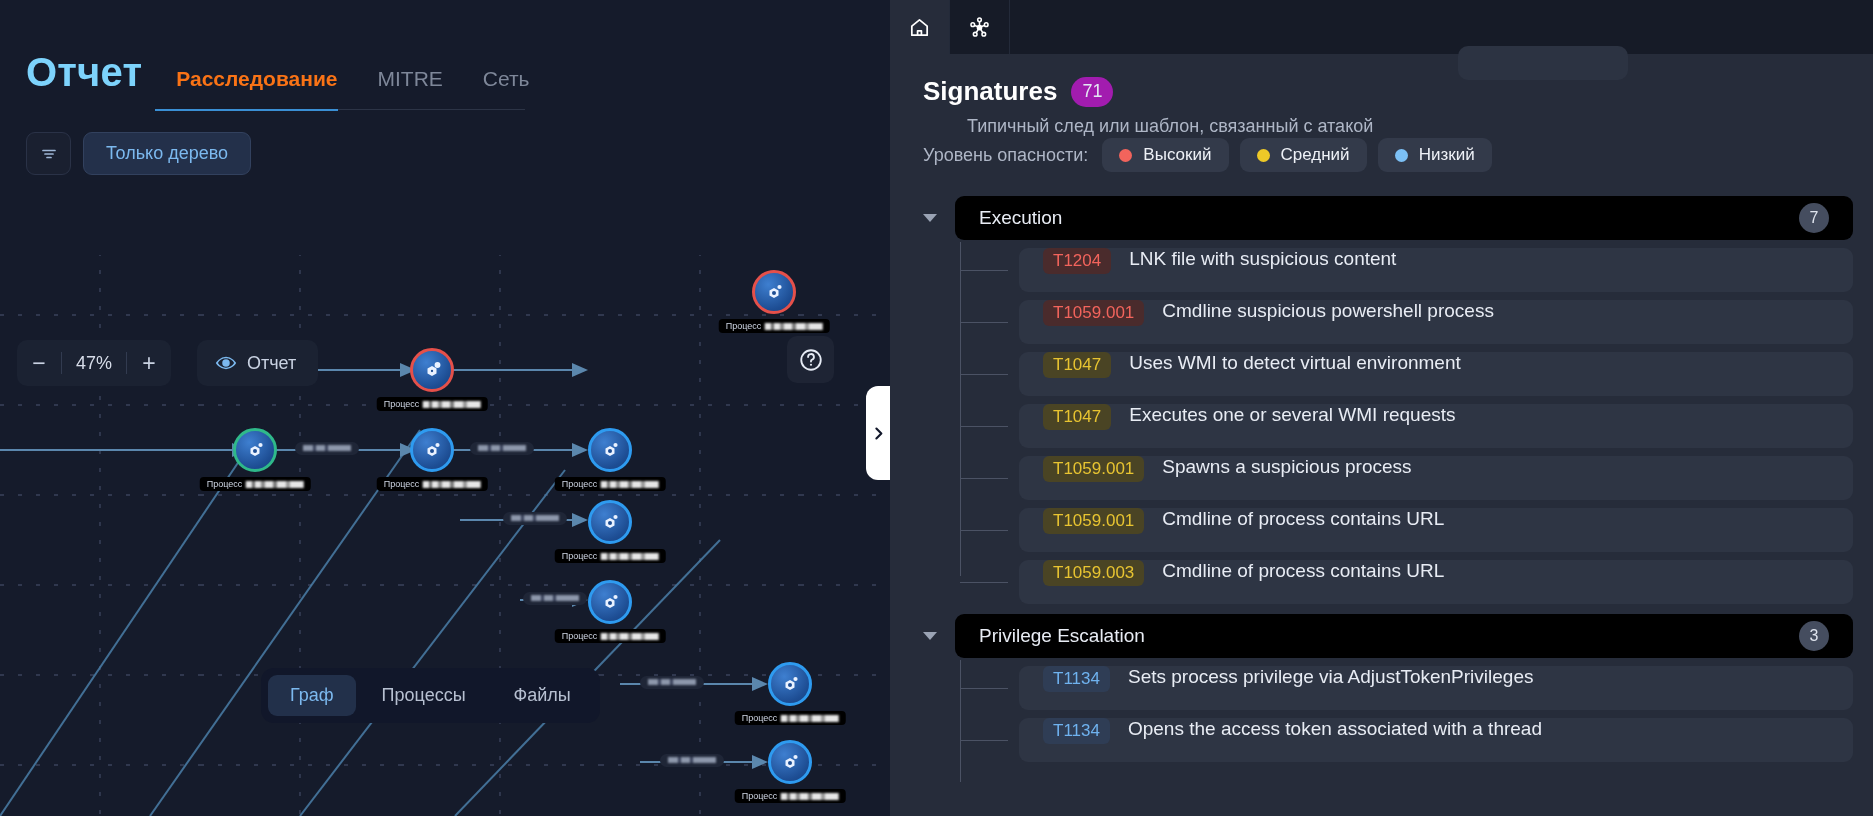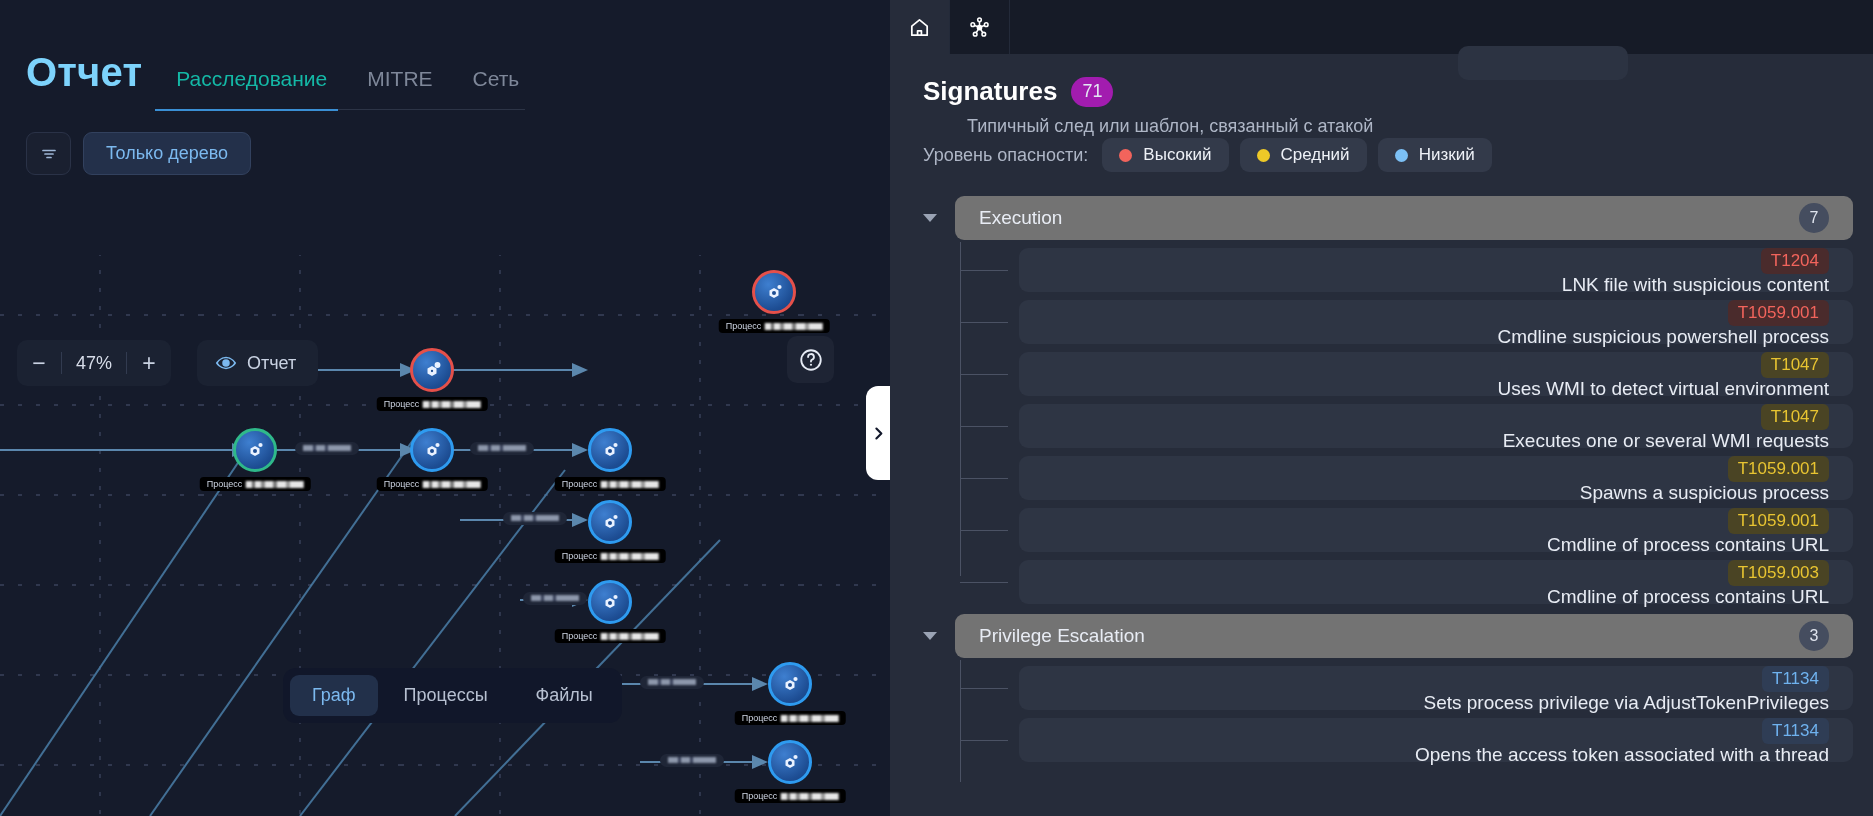--- a/index.html
+++ b/index.html
@@ -24,21 +24,21 @@
   .report-title {
     font-size: 40px; font-weight: bold; color: #7dd3fc;
     letter-spacing: .2px;
     margin-top: 20px;
   }
   .tabs { display: flex; align-items: baseline; gap: 40px; position: relative; }
   .tab {
     font-size: 21px; color: #7e8799; padding-bottom: 20px; cursor: pointer;
     position: relative;
   }
-  .tab.active { color: #14b8a6; font-weight: normal; }
+  .tab.active { color: #f97316; font-weight: bold; }
   .tabs-underline {
     position: absolute; left: 155px; top: 109px;
     width: 370px; height: 1px; background: #2c3446;
   }
   .tabs-underline .on {
     position: absolute; left: 0; top: 0; width: 183px; height: 2px;
     background: #3a8fd4;
   }
   .search-box {
     margin: 33px 26px 0 26px;
@@ -137,21 +137,21 @@
   .grid-toggle svg { width: 22px; height: 22px; }
 
   .help-btn {
     position: absolute; right: 56px; top: 336px;
     width: 47px; height: 47px; border-radius: 10px; background: #1e2434;
     display: flex; align-items: center; justify-content: center;
     z-index: 6; cursor: pointer;
   }
 
   .bottom-tabs {
-    position: absolute; left: 283px; bottom: 93px;
+    position: absolute; left: 261px; bottom: 93px;
     background: #11172a; border-radius: 13px;
     padding: 7px; display: flex; gap: 4px; z-index: 7; align-items: center;
   }
   .bottom-tabs .bt {
     padding: 10px 22px; border-radius: 9px; font-size: 18px;
     color: #b7c0d1; cursor: pointer;
   }
   .bottom-tabs .bt.active { background: #22304a; color: #7cb9ef; }
 
   .divider-handle {
@@ -209,21 +209,21 @@
     padding: 0 17px; font-size: 17px; color: #eef1f7; cursor: pointer;
   }
   .dot { width: 13px; height: 13px; border-radius: 50%; }
 
   .sig-list { margin-top: 24px; position: relative; }
   .group {
     position: relative;
     display: flex; align-items: center;
     margin-left: 32px;
     height: 44px;
-    background: #737373;
+    background: #000000;
     border-radius: 9px;
     padding: 0 24px;
     margin-bottom: 8px;
     cursor: pointer;
   }
   .group .caret {
     position: absolute; left: -32px; top: 50%; transform: translateY(-50%);
     width: 0; height: 0;
     border-left: 7px solid transparent; border-right: 7px solid transparent;
     border-top: 8px solid #9aa3b4;
@@ -234,24 +234,24 @@
     background: #454d5f; color: #dfe4ee; font-size: 16px;
     display: flex; align-items: center; justify-content: center;
   }
   .items { position: relative; margin-left: 32px; }
   .tree-line {
     position: absolute; left: 5px; top: -6px; bottom: 28px;
     width: 1px; background: #4b5264;
   }
   .row {
     position: relative;
-    display: flex; align-items: flex-end; 
+    display: flex; align-items: flex-start; gap: 18px;
     margin-left: 64px; height: 44px;
     background: #2e3544; border-radius: 9px;
-    padding: 0 24px; margin-bottom: 8px; cursor: pointer; flex-direction: column;
+    padding: 0 24px; margin-bottom: 8px; cursor: pointer;
   }
   .row .branch {
     position: absolute; left: -59px; top: 50%;
     width: 48px; height: 1px; background: #4b5264;
   }
   .tag {
     font-size: 17px; border-radius: 6px; padding: 3px 10px;
     font-weight: normal; white-space: nowrap;
   }
   .tag.high { background: #4a2b2c; color: #f2645c; }

